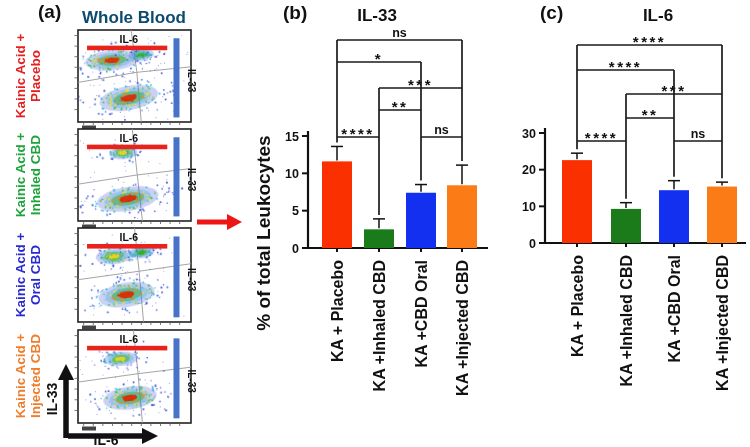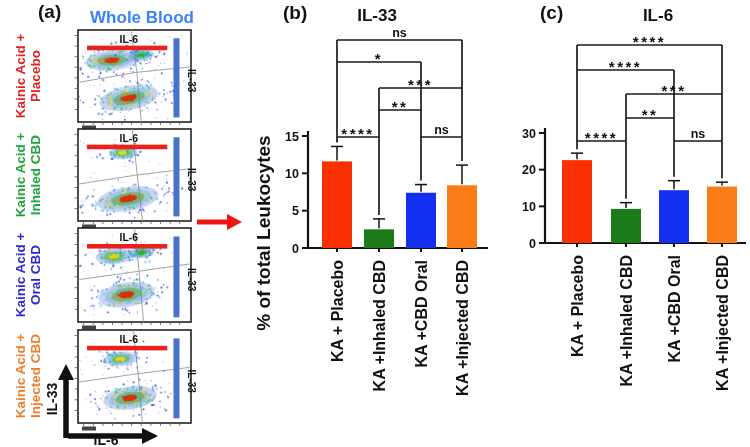--- a/index.html
+++ b/index.html
@@ -16,21 +16,21 @@
   .axis-arrow-label{font-weight:bold;font-size:14px;color:#111;white-space:nowrap;}
   .rot{transform:rotate(-90deg);}
   svg{display:block;}
 </style>
 </head>
 <body>
 
 <div class="fig">
 
   <div class="abs panel-letter" style="left:38px;top:1px;">(a)</div>
-  <div class="abs fig-title" style="left: 84px; top: 8px; width: 116px; color: #3b82f6;">Whole Blood</div>
+  <div class="abs fig-title" style="left: 76px; top: 8px; width: 116px; color: #0c4a6e;">Whole Blood</div>
   <div class="abs panel-letter" style="left:283px;top:2px;">(b)</div>
   <div class="abs panel-letter" style="left:540px;top:2px;">(c)</div>
   <div class="abs chart-title" style="left:327px;top:6px;width:100px;">IL-33</div>
   <div class="abs chart-title" style="left:608px;top:6px;width:100px;">IL-6</div>
 
   <div class="abs ylabel" style="left:154px;top:222px;width:220px;">% of total Leukocytes</div>
 
   <div class="abs group-label" style="left: -22px; top: 61px; width: 100px; color: rgb(230, 32, 32);">
     <div>Kainic Acid +</div>
     <div>Placebo</div>

